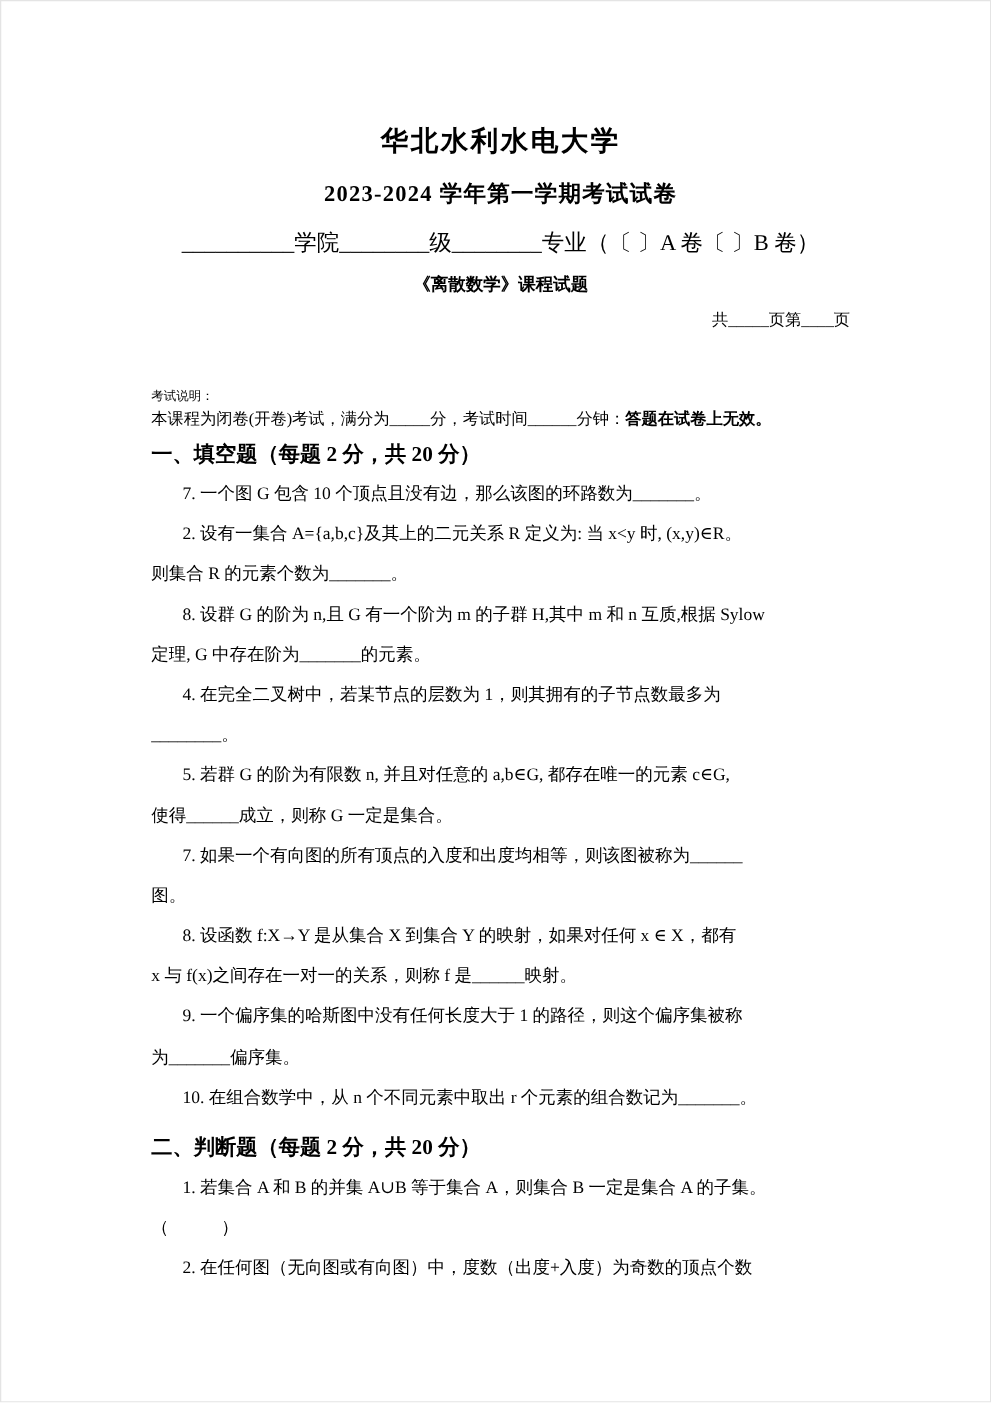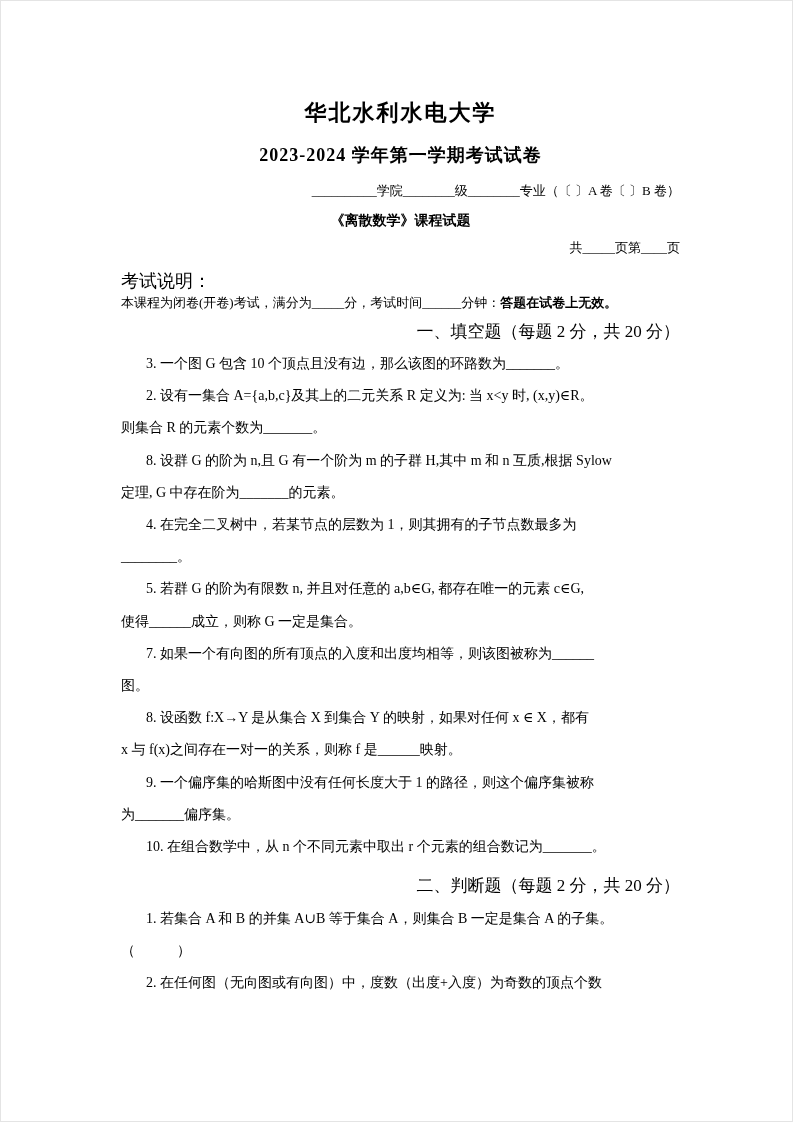--- a/index.html
+++ b/index.html
@@ -30,54 +30,54 @@
   }
   .subtitle {
     font-size: 18px;
     font-weight: bold;
     text-align: center;
     line-height: 1.3;
     letter-spacing: 1px;
     margin-bottom: 14px;
   }
   .info-line {
-    font-size: 13px;
-    text-align: right;
+    font-size: 18px;
+    text-align: center;
     line-height: 1.5;
     margin-bottom: 10px;
   }
   .course-line {
     font-size: 14px;
     font-weight: bold;
     text-align: center;
     line-height: 1.5;
     margin-bottom: 8px;
   }
   .page-count {
     font-size: 13px;
     text-align: right;
     line-height: 1.4;
-    margin-bottom: 10px;
+    margin-bottom: 0;
   }
   .note-label {
-    font-size: 18px;
+    font-size: 10px;
     line-height: 1.45;
+    margin-top: 46px;
   }
   .note-body {
     font-size: 13px;
     line-height: 1.45;
     margin-bottom: 6px;
   }
   .note-bold { font-weight: bold; }
   .section-title {
     font-size: 17px;
-    font-weight: normal;
+    font-weight: bold;
     line-height: 1.5;
     margin: 6px 0 4px 0;
-    text-align: right;
   }
   .section-title.second { margin-top: 10px; }
   .questions { font-size: 14px; }
   .q-line { line-height: 2.3; }
   .q-line.first { text-indent: 25px; }
 </style>
 </head>
 <body>
 
 <div class="page">
@@ -88,21 +88,21 @@
   <div class="course-line">《离散数学》课程试题</div>
   <div class="page-count">共_____页第____页</div>
 
   <div class="note-label">考试说明：</div>
   <div class="note-body"><span>本课程为闭卷(开卷)考试，满分为_____分，考试时间______分钟：</span><span class="note-bold">答题在试卷上无效。</span></div>
 
   <div class="section-title">一、填空题（每题 2 分，共 20 分）</div>
 
   <div class="questions">
     <div>
-      <div class="q-line first">3. 一个图 G 包含 10 个顶点且没有边，那么该图的环路数为_______。</div>
+      <div class="q-line first">7. 一个图 G 包含 10 个顶点且没有边，那么该图的环路数为_______。</div>
     </div>
     <div>
       <div class="q-line first">2. 设有一集合 A={a,b,c}及其上的二元关系 R 定义为: 当 x&lt;y 时, (x,y)∈R。</div>
       <div class="q-line">则集合 R 的元素个数为_______。</div>
     </div>
     <div>
       <div class="q-line first">8. 设群 G 的阶为 n,且 G 有一个阶为 m 的子群 H,其中 m 和 n 互质,根据 Sylow</div>
       <div class="q-line">定理, G 中存在阶为_______的元素。</div>
     </div>
     <div>

